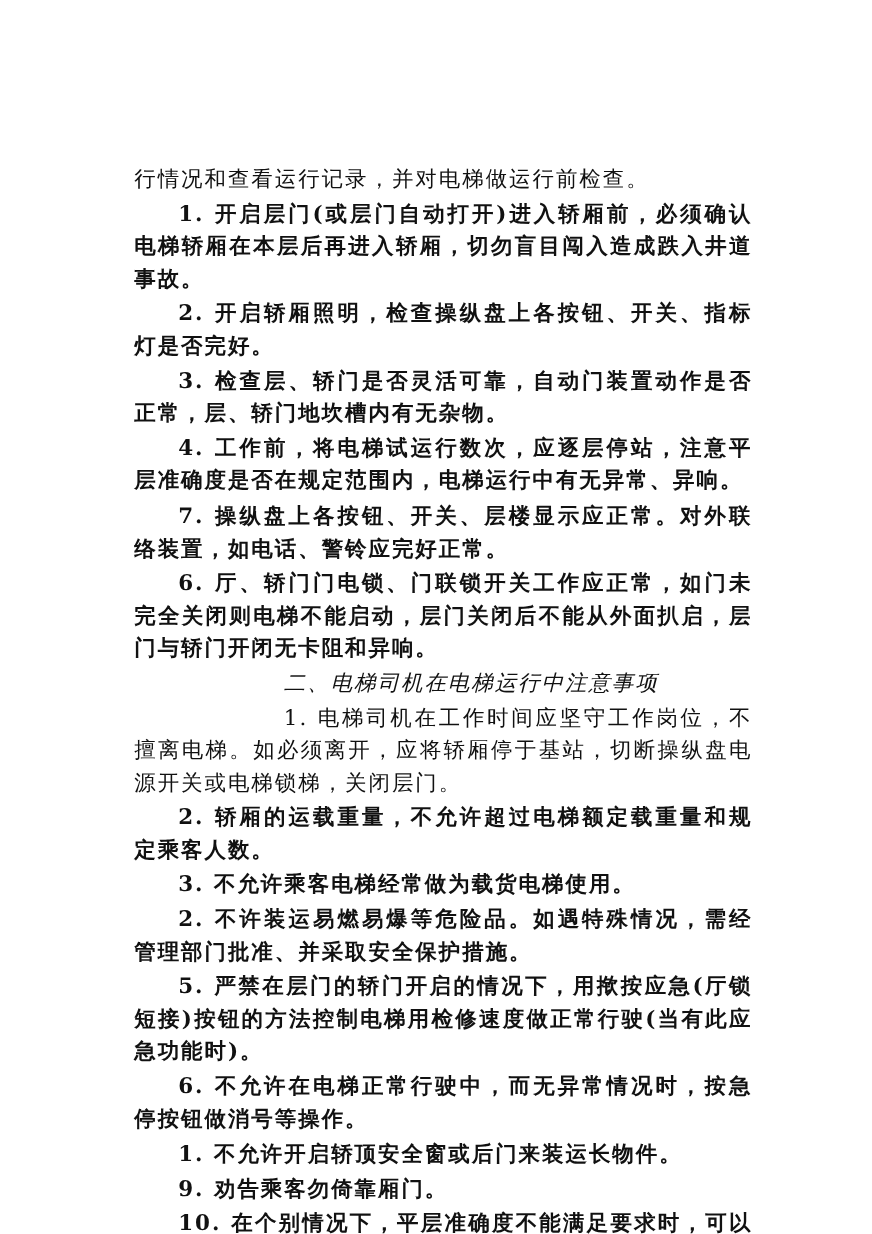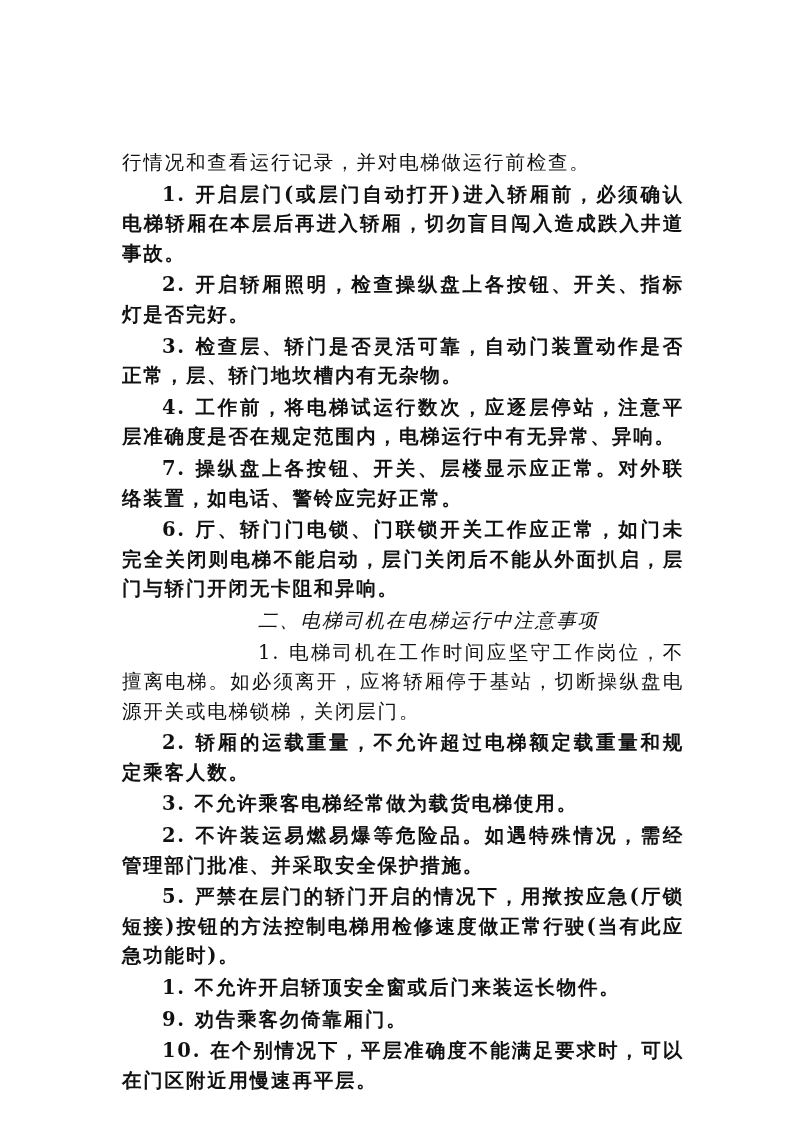--- a/index.html
+++ b/index.html
@@ -25,16 +25,17 @@
   <p class="indent">3. 检查层、轿门是否灵活可靠，自动门装置动作是否正常，层、轿门地坎槽内有无杂物。</p>
   <p class="indent">4. 工作前，将电梯试运行数次，应逐层停站，注意平层准确度是否在规定范围内，电梯运行中有无异常、异响。</p>
   <p class="indent">7. 操纵盘上各按钮、开关、层楼显示应正常。对外联络装置，如电话、警铃应完好正常。</p>
   <p class="indent">6. 厅、轿门门电锁、门联锁开关工作应正常，如门未完全关闭则电梯不能启动，层门关闭后不能从外面扒启，层门与轿门开闭无卡阻和异响。</p>
   <p class="heading">二、电梯司机在电梯运行中注意事项</p>
   <p class="deep">1. 电梯司机在工作时间应坚守工作岗位，不擅离电梯。如必须离开，应将轿厢停于基站，切断操纵盘电源开关或电梯锁梯，关闭层门。</p>
   <p class="indent">2. 轿厢的运载重量，不允许超过电梯额定载重量和规定乘客人数。</p>
   <p class="indent">3. 不允许乘客电梯经常做为载货电梯使用。</p>
   <p class="indent">2. 不许装运易燃易爆等危险品。如遇特殊情况，需经管理部门批准、并采取安全保护措施。</p>
   <p class="indent">5. 严禁在层门的轿门开启的情况下，用揿按应急(厅锁短接)按钮的方法控制电梯用检修速度做正常行驶(当有此应急功能时)。</p>
+  <p class="indent">6. 不允许在电梯正常行驶中，而无异常情况时，按急停按钮做消号等操作。</p>
   <p class="indent">1. 不允许开启轿顶安全窗或后门来装运长物件。</p>
   <p class="indent">9. 劝告乘客勿倚靠厢门。</p>
   <p class="indent">10. 在个别情况下，平层准确度不能满足要求时，可以在门区附近用慢速再平层。</p>
 </div>
 
 </body></html>

